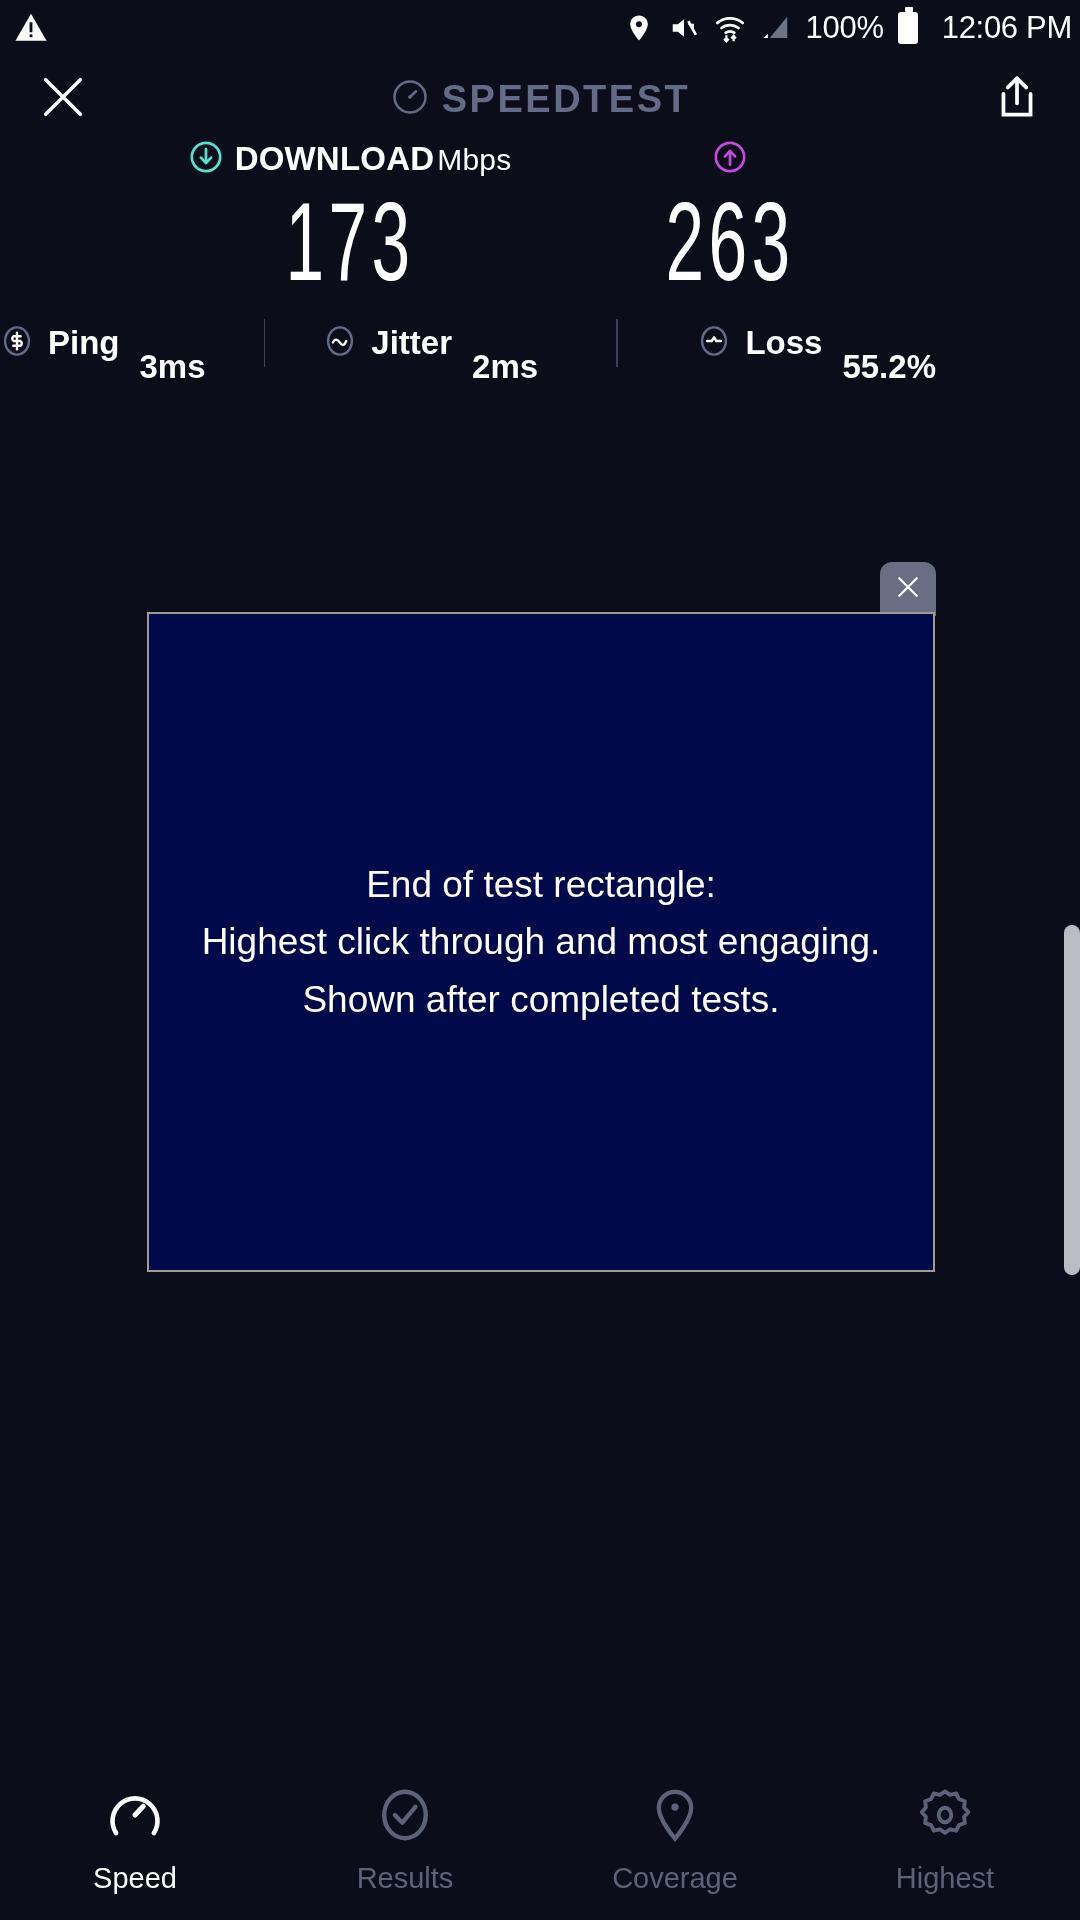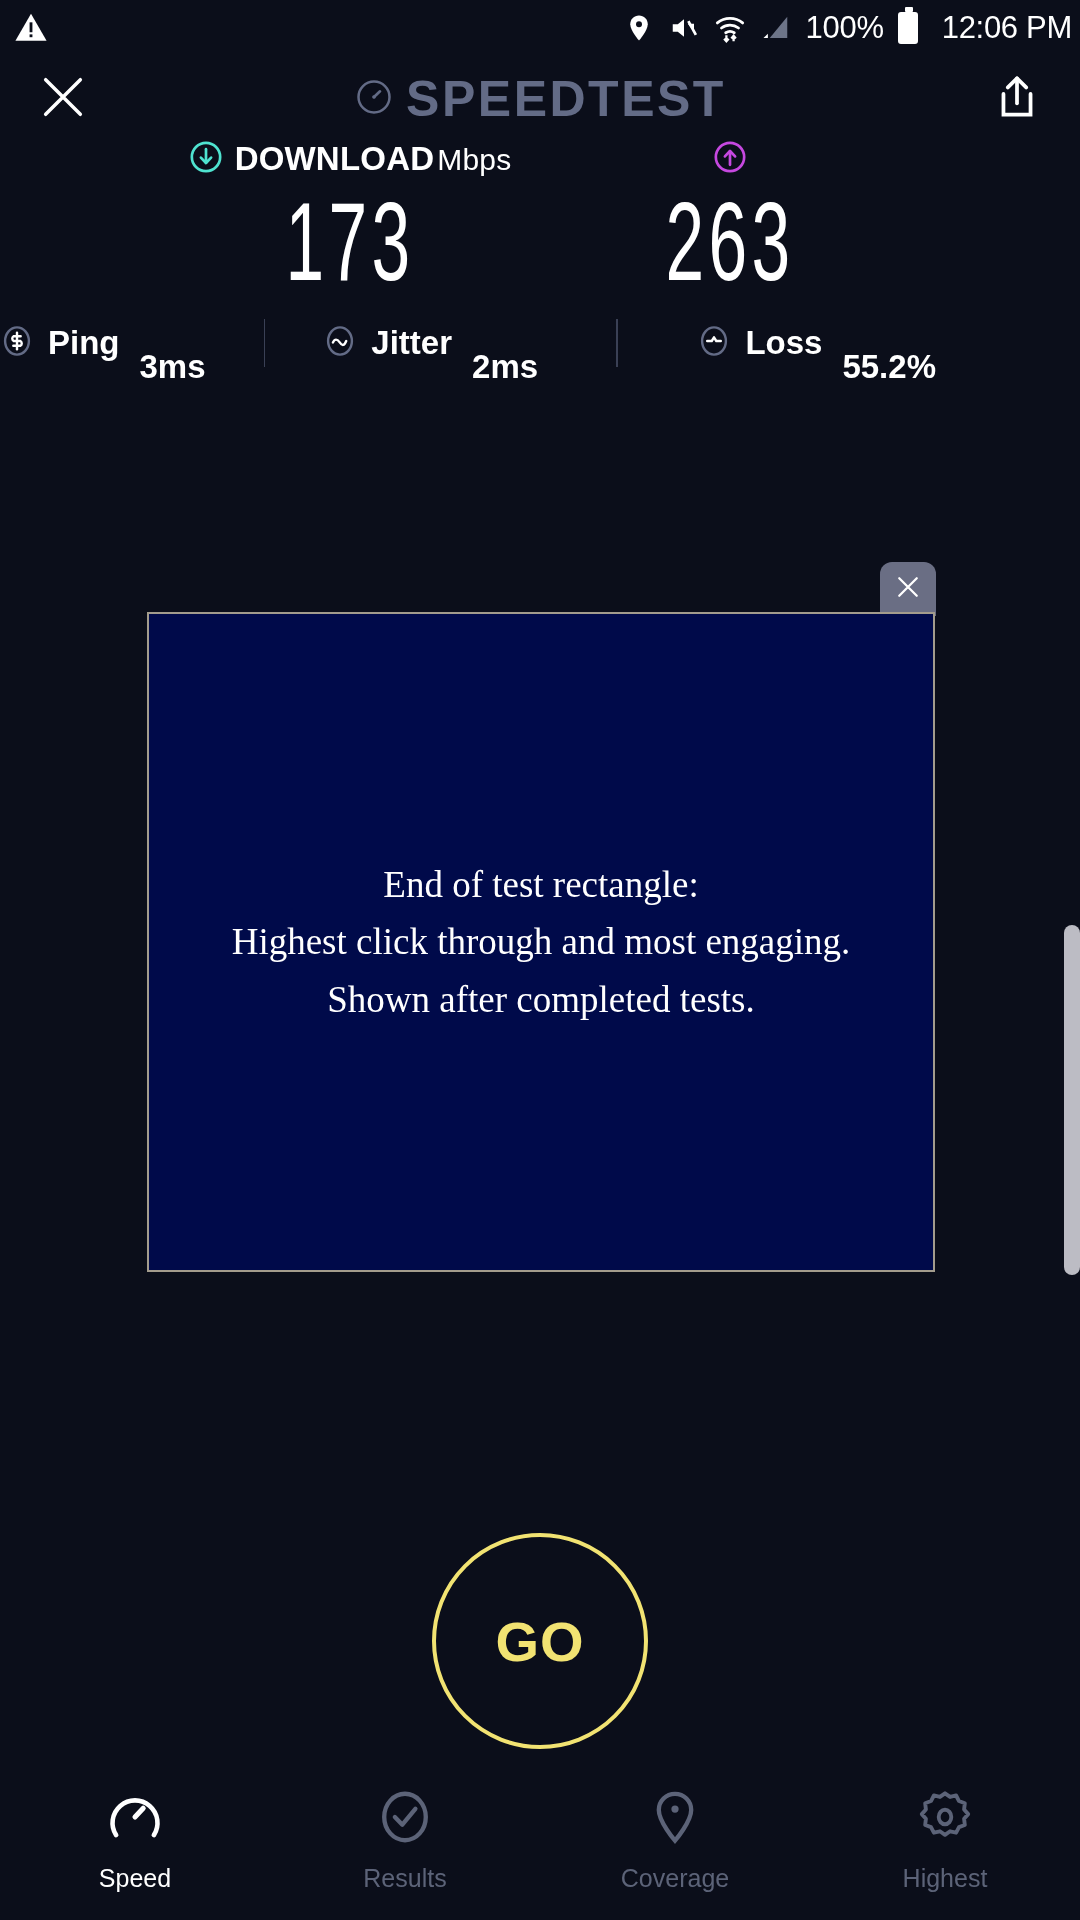--- a/index.html
+++ b/index.html
@@ -44,21 +44,21 @@
   
   .header {
     position: absolute; top: 56px; left: 0;
     width: 1080px; height: 86px;
     display: flex; align-items: center; justify-content: space-between;
     padding: 0 32px;
   }
   .hdr-btn { width: 62px; height: 62px; display: flex; align-items: center; justify-content: center; cursor: pointer; }
   .brand { display: flex; align-items: center; gap: 12px; }
   .brand-text {
-    color: #636b86; font-size: 50px; font-weight: bold;
+    color: #636b86; font-size: 38px; font-weight: bold;
     letter-spacing: 2.5px;
     font-family: "Liberation Sans", sans-serif;
   }
 
   
   .results { position: absolute; top: 140px; left: 0; width: 1080px; }
   .sp-row { display: flex; justify-content: center; }
   .sp-col { width: 380px; display: flex; flex-direction: column; align-items: center; }
   .sp-label-row { display: flex; align-items: center; gap: 12px; }
   .sp-label {
@@ -98,21 +98,21 @@
   .ad-rect {
     position: absolute; left: 147px; top: 612px;
     width: 788px; height: 660px;
     background: #000a4a;
     border: 2px solid #a39c8d;
     display: flex; align-items: center; justify-content: center;
     cursor: pointer;
   }
   .ad-text {
     color: #ffffff; font-size: 37px; line-height: 1.55;
-    text-align: center; white-space: pre-line; font-family: Liberation Serif, serif;
+    text-align: center; white-space: pre-line;
   }
 
   
   .scrollbar {
     position: absolute; right: 0; top: 925px;
     width: 16px; height: 350px;
     background: #bcbcc4; border-radius: 8px;
     cursor: pointer;
   }
 
@@ -132,21 +132,21 @@
   .bottomnav {
     position: absolute; left: 0; bottom: 0;
     width: 1080px; height: 160px;
     display: flex;
   }
   .nav-item {
     flex: 1; display: flex; flex-direction: column;
     align-items: center; justify-content: center; gap: 14px;
     cursor: pointer;
   }
-  .nav-label { font-size: 25px; color: #5c6378; }
+  .nav-label { font-size: 29px; color: #5c6378; }
   .nav-item.active .nav-label { color: #ffffff; }
 </style>
 </head>
 <body>
 
 <div id="app">
 
   <div class="statusbar">
     <div class="sb-left">
       <span class="sb-icon">
@@ -299,23 +299,20 @@
     </span>
   </div>
   <div class="ad-rect">
     <div class="ad-text">End of test rectangle:
 Highest click through and most engaging.
 Shown after completed tests.</div>
   </div>
 
   <div class="scrollbar"></div>
 
-  <div class="go-btn">
-    <span class="go-text">GO</span>
-  </div>
 
   <div class="bottomnav">
     <div class="nav-item active">
       <span>
         <svg width="58" height="58" viewBox="0 0 24 24">
           <path d="M4.2 19.5 A9.3 9.3 0 1 1 19.8 19.5" stroke="#ffffff" stroke-width="1.9" fill="none" stroke-linecap="round"></path>
           <path d="M12 12 L15.4 8.4" stroke="#ffffff" stroke-width="2.1" stroke-linecap="round"></path>
         </svg>
       </span>
       <span class="nav-label">Speed</span>

